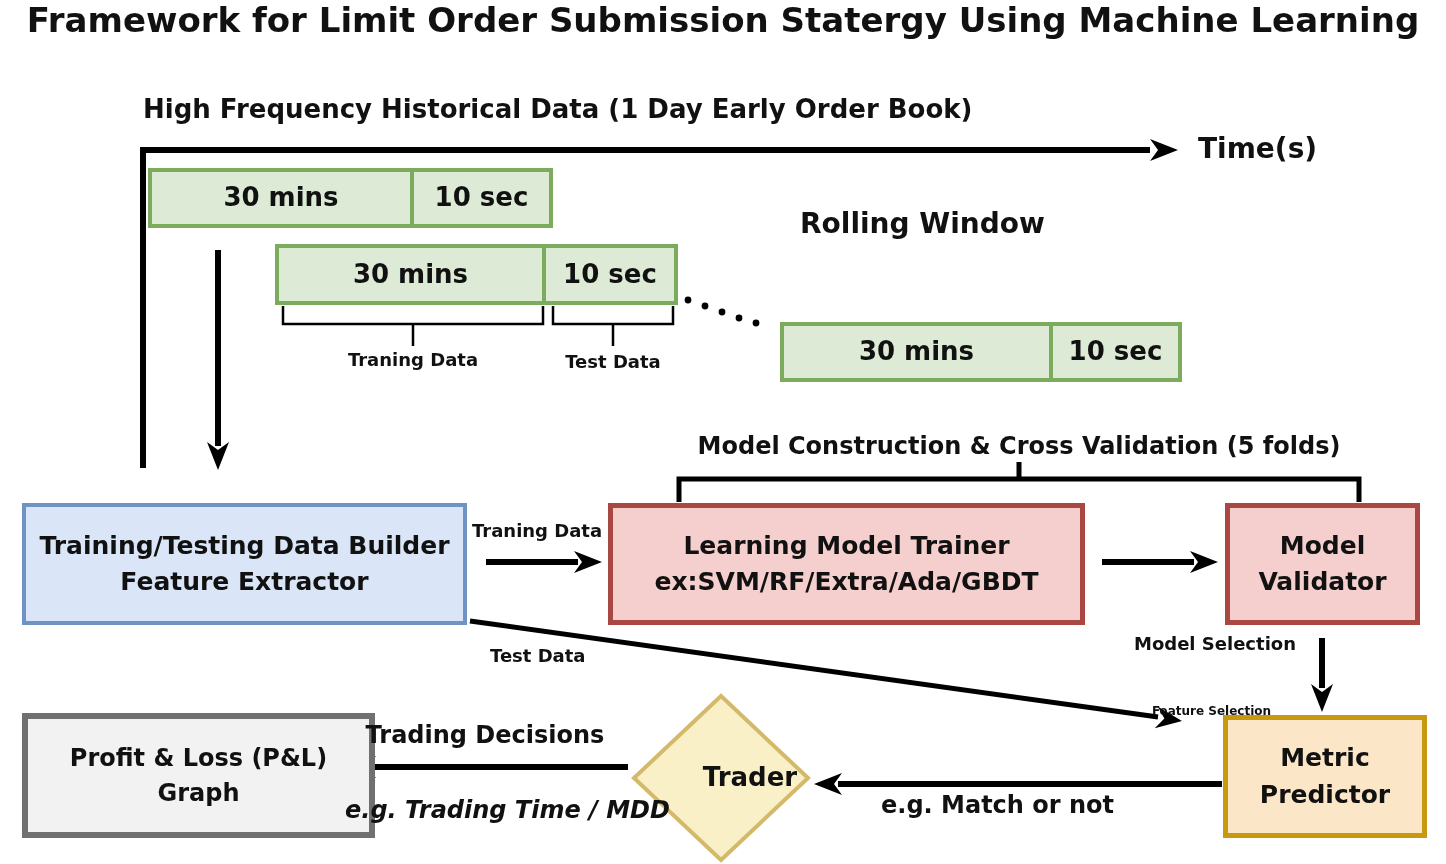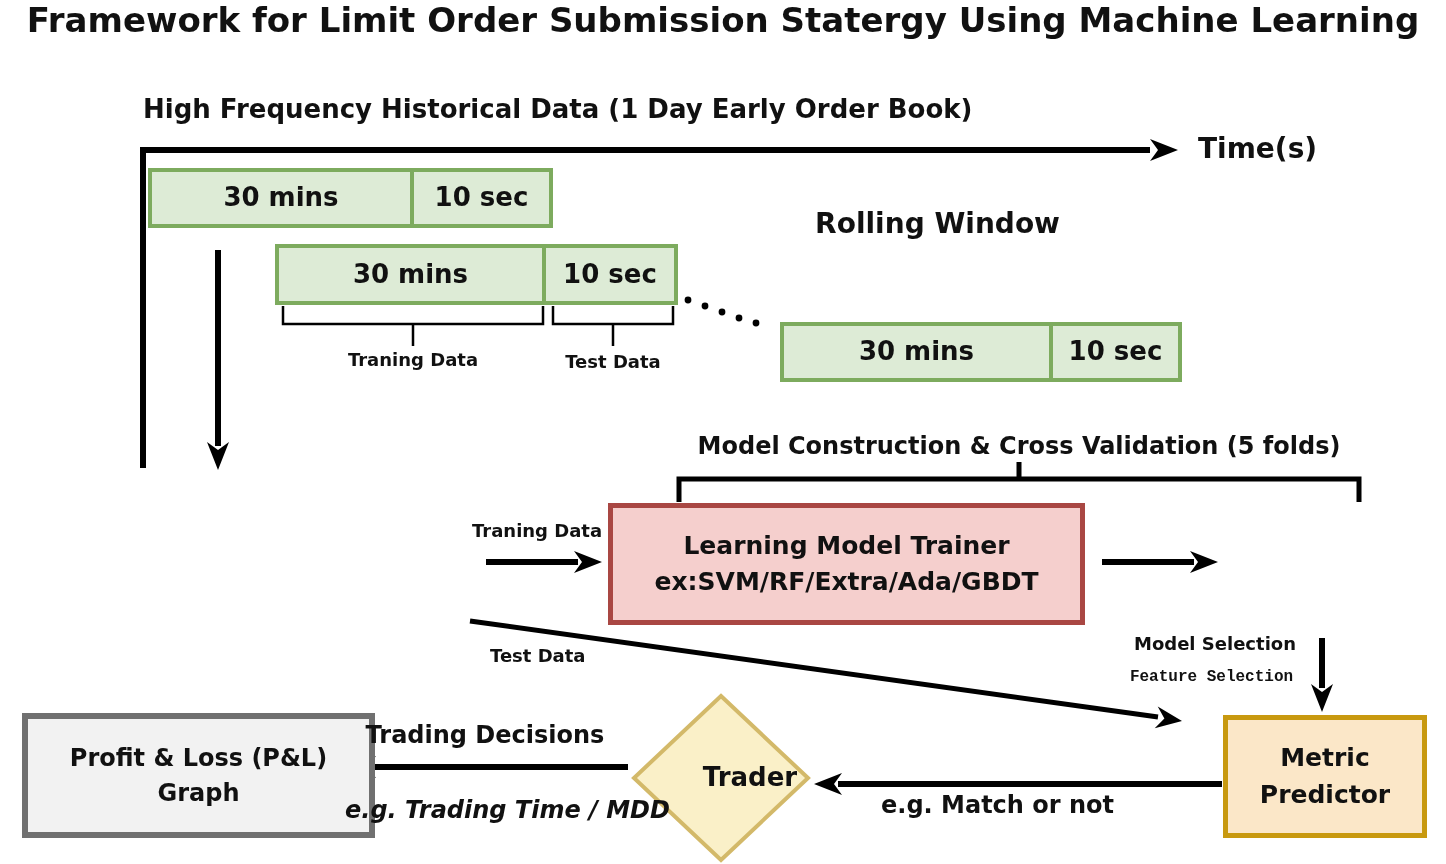--- a/index.html
+++ b/index.html
@@ -1,20 +1,20 @@
 <!DOCTYPE html>
 <html><head>
 <meta charset="utf-8">
 <style>
   html,body{margin:0;padding:0;background:#fff;}
   #canvas{
     position:relative;width:1446px;height:864px;background:#fff;overflow:hidden;
     font-family:"DejaVu Sans","Liberation Sans",sans-serif;color:#111;
   }
-  .lbl{position:absolute;white-space:nowrap;font-weight:600;color:#111;text-align:right;}
+  .lbl{position:absolute;white-space:nowrap;font-weight:600;color:#111;}
   .center{text-align:center;}
   .box{
     position:absolute;display:flex;flex-direction:column;align-items:center;justify-content:center;
     text-align:center;font-weight:600;line-height:1.45;box-sizing:border-box;
   }
   .green {background:#ddebd6;border:4px solid #7dab5e;font-size:26px;text-align:right;}
   .blue  {background:#dae6f7;border:4px solid #6f94c4;font-size:25px;}
   .red   {background:#f5cfcd;border:5px solid #a94743;font-size:25px;}
   .orange{background:#fbe7c8;border:5px solid #c8990f;font-size:25px;}
   .gray  {background:#f2f2f2;border:6px solid #707070;font-size:24px;}
@@ -94,35 +94,43 @@
   </div>
   <div class="box green" style="left:1049px;top:322px;width:133px;height:60px;">
     <span>10 sec</span>
   </div>
 
   <div class="lbl center" style="left:328px;top:349px;width:170px;font-size:18px;">Traning Data</div>
   <div class="lbl center" style="left:548px;top:351px;width:130px;font-size:18px;">Test Data</div>
 
   <div class="lbl center" style="left:689px;top:432px;width:660px;font-size:24px;">Model Construction &amp; Cross Validation (5 folds)</div>
 
+  <div class="box blue" style="left:22px;top:503px;width:445px;height:122px;">
+    <span>Training/Testing Data Builder</span>
+    <span>Feature Extractor</span>
+  </div>
   <div class="box red" style="left:608px;top:503px;width:477px;height:122px;">
     <span>Learning Model Trainer</span>
     <span>ex:SVM/RF/Extra/Ada/GBDT</span>
+  </div>
+  <div class="box red" style="left:1225px;top:503px;width:195px;height:122px;">
+    <span>Model</span>
+    <span>Validator</span>
   </div>
   <div class="box orange" style="left:1223px;top:715px;width:204px;height:123px;">
     <span>Metric</span>
     <span>Predictor</span>
   </div>
   <div class="box gray" style="left:22px;top:713px;width:353px;height:125px;">
     <span>Profit &amp; Loss (P&amp;L)</span>
     <span>Graph</span>
   </div>
   <div class="lbl center" style="left:664px;top:762px;width:172px;font-size:26px;">Trader</div>
 
   <div class="lbl center" style="left:472px;top:520px;width:130px;font-size:18px;">Traning Data</div>
   <div class="lbl" style="left:490px;top:645px;font-size:18px;">Test Data</div>
   <div class="lbl center" style="left:1134px;top:633px;width:160px;font-size:18px;">Model Selection</div>
-  <div class="lbl center" style="left:1124px;top:668px;width:175px;font-size:16px;font-family:Liberation Mono, monospace;">Feature Selection</div>
+  <div class="lbl center" style="left:1124px;top:704px;width:175px;font-size:12px;">Feature Selection</div>
   <div class="lbl center" style="left:365px;top:721px;width:240px;font-size:24px;">Trading Decisions</div>
   <div class="lbl center" style="left:340px;top:796px;width:335px;font-size:24px;font-style:italic;">e.g. Trading Time / MDD</div>
   <div class="lbl center" style="left:880px;top:791px;width:235px;font-size:24px;">e.g. Match or not</div>
 
 </div>
 
 </body></html>

